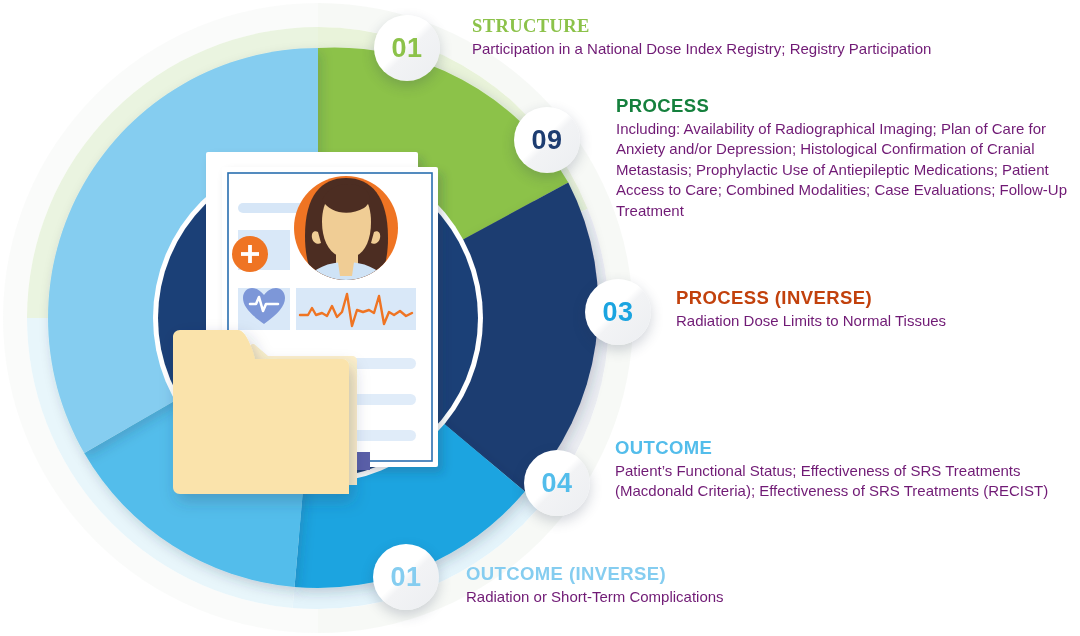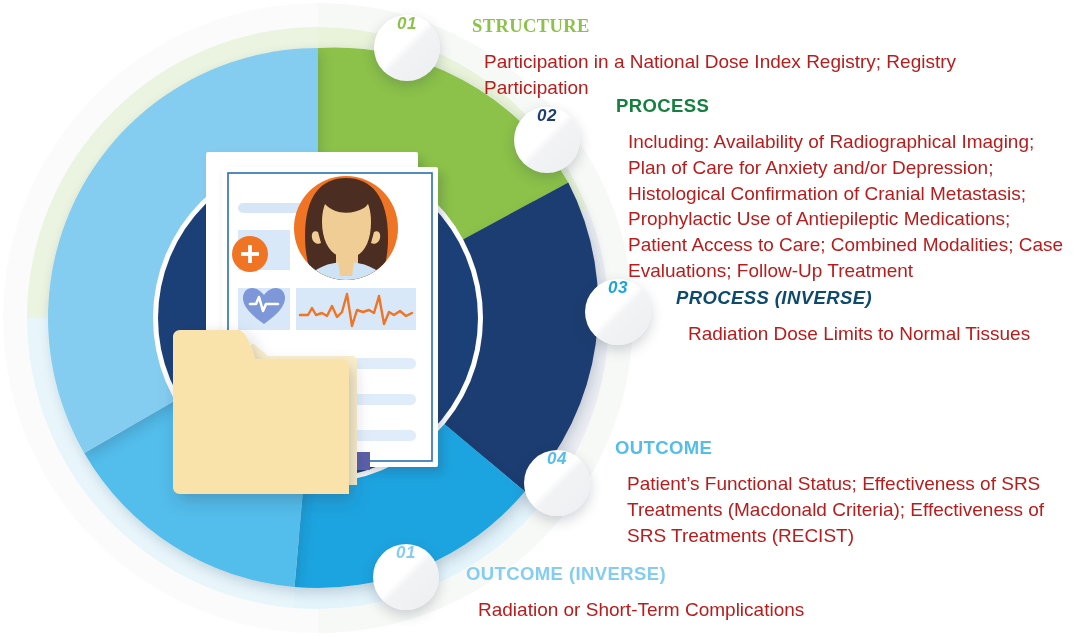--- a/index.html
+++ b/index.html
@@ -31,54 +31,53 @@
 
   
   .badge {
     position: absolute;
     width: 66px;
     height: 66px;
     border-radius: 50%;
     background: linear-gradient(135deg, #ffffff 0%, #ffffff 46%, #f2f3f5 54%, #eceef1 100%);
     box-shadow: 0 5px 13px rgba(40,55,80,0.22);
     display: flex;
-    align-items: flex-start;
+    align-items: center;
     justify-content: center;
-    font-size: 17px;
+    font-size: 27px;
     font-weight: bold;
     letter-spacing: 0.5px;
     line-height: 1;
-    font-style: italic;
   }
   .badge-01 { left: 374px; top: 15px;  color: #8cc24a; }
   .badge-02 { left: 514px; top: 107px; color: #1e3d71; }
   .badge-03 { left: 585px; top: 279px; color: #1ba4e0; }
   .badge-04 { left: 524px; top: 450px; color: #53bdeb; }
   .badge-05 { left: 373px; top: 544px; color: #85cdf0; }
 
   
   .block { position: absolute; }
   .block h3 {
     margin: 0 0 2px 0;
     font-size: 18.5px;
     font-weight: bold;
     letter-spacing: 0.4px;
   }
   .block p {
-    margin: 12px;
-    font-size: 19px;
+    margin: 0;
+    font-size: 15px;
     line-height: 1.36;
-    color: #b91c1c;
+    color: #701a75;
   }
   .b1 { left: 472px; top: 16px;  width: 600px; }
   .b1 h3 { color: #8cc24a; font-family: Liberation Serif, serif; }
   .b2 { left: 616px; top: 95px;  width: 462px; }
   .b2 h3 { color: #15803d; }
   .b3 { left: 676px; top: 287px; width: 400px; }
-  .b3 h3 { color: #0c4a6e; font-style: italic; }
+  .b3 h3 { color: #c2410c; }
   .b4 { left: 615px; top: 437px; width: 468px; }
   .b4 h3 { color: #53bdeb; }
   .b5 { left: 466px; top: 563px; width: 420px; }
   .b5 h3 { color: #85cdf0; }
 </style>
 </head>
 <body>
 
 <div id="stage">
 
@@ -206,21 +205,21 @@
                  L349 494 L349 366 C349 362 346 359 342 359 L255 359
                  C255 359 248 330 238 330 Z" fill="#fae3ab" filter="url(#softShadow)"></path>
       </g>
     </svg>
   </div>
 
   <div class="badge badge-01">
     <span>01</span>
   </div>
   <div class="badge badge-02">
-    <span>02</span>
+    <span>09</span>
   </div>
   <div class="badge badge-03">
     <span>03</span>
   </div>
   <div class="badge badge-04">
     <span>04</span>
   </div>
   <div class="badge badge-05">
     <span>01</span>
   </div>

